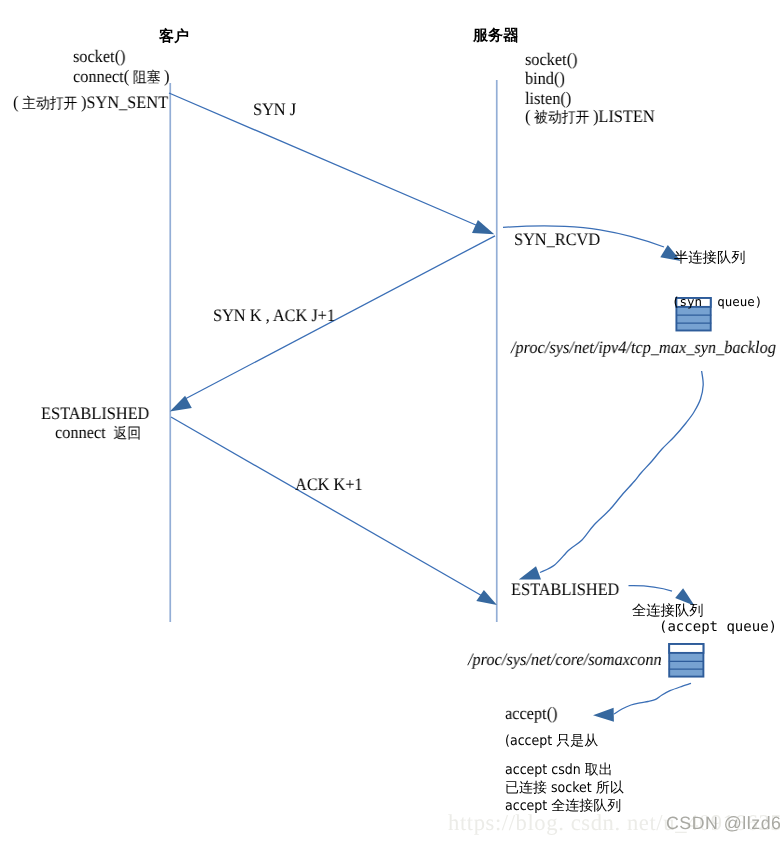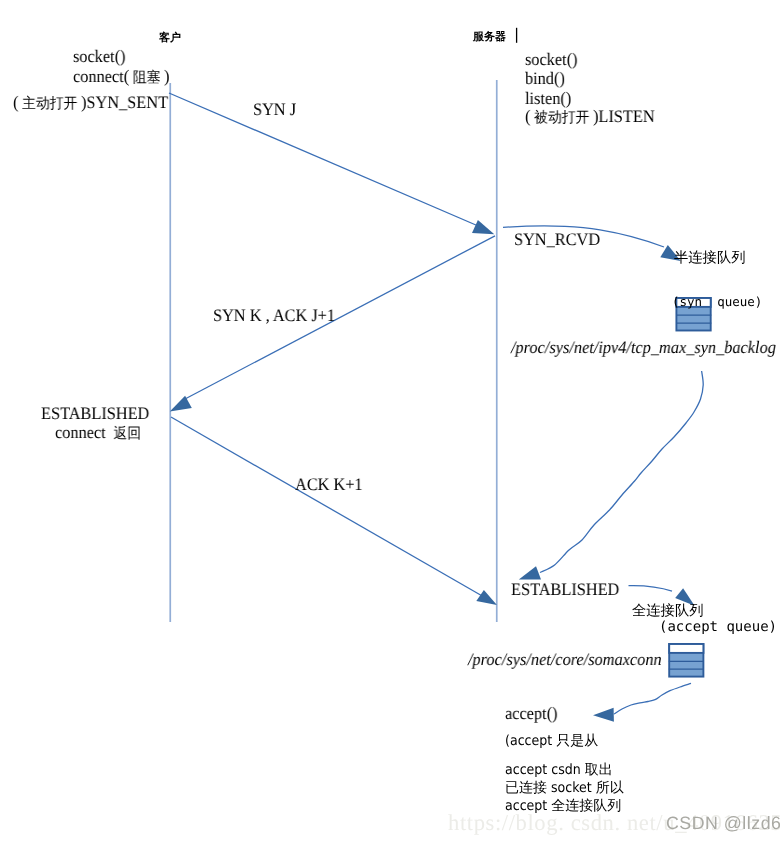--- a/index.html
+++ b/index.html
@@ -5,21 +5,21 @@
 <style>
   html,body{margin:0;padding:0;background:#ffffff;}
   #page{position:relative;width:780px;height:841px;background:#ffffff;overflow:hidden;
         font-kerning:normal;-webkit-font-smoothing:antialiased;text-rendering:geometricPrecision;}
   .t,.wm{-webkit-font-smoothing:antialiased;will-change:transform;}
   svg.layer{position:absolute;left:0;top:0;width:780px;height:841px;pointer-events:none;}
   .t{position:absolute;white-space:pre;color:#000;line-height:1;}
   .serif{font-family:"Liberation Serif",serif;font-size:17.5px;transform:scaleX(0.932);transform-origin:0 0;}
   .serif-i{font-family:"Liberation Serif",serif;font-size:17.5px;font-style:italic;transform:scaleX(0.932);transform-origin:0 0;}
   .cjk{font-family:"DejaVu Sans",sans-serif;font-size:14.8px;padding:0 4px;}
-  .cjkb{font-family:"DejaVu Sans",sans-serif;font-size:11px;font-weight:bold;}
+  .cjkb{font-family:"DejaVu Sans",sans-serif;font-size:15px;font-weight:bold;}
   .sans{font-family:"DejaVu Sans",sans-serif;font-size:14px;font-stretch:condensed;}
   .sans14{font-family:"DejaVu Sans",sans-serif;font-size:14.3px;}
   .mono11{font-family:"DejaVu Sans Mono",monospace;font-size:14px;}
   .mono{font-family:"DejaVu Sans Mono",monospace;font-size:12.5px;margin-top:19px;}
   .wm{position:absolute;white-space:pre;}
   .wm1{font-family:"Liberation Serif",serif;font-size:22.6px;color:#ecece8;letter-spacing:0.6px;}
   .wm2{font-family:"Liberation Sans",sans-serif;font-size:17.8px;color:#a9a9a3;letter-spacing:0.5px;}
 </style>
 </head>
 <body>

